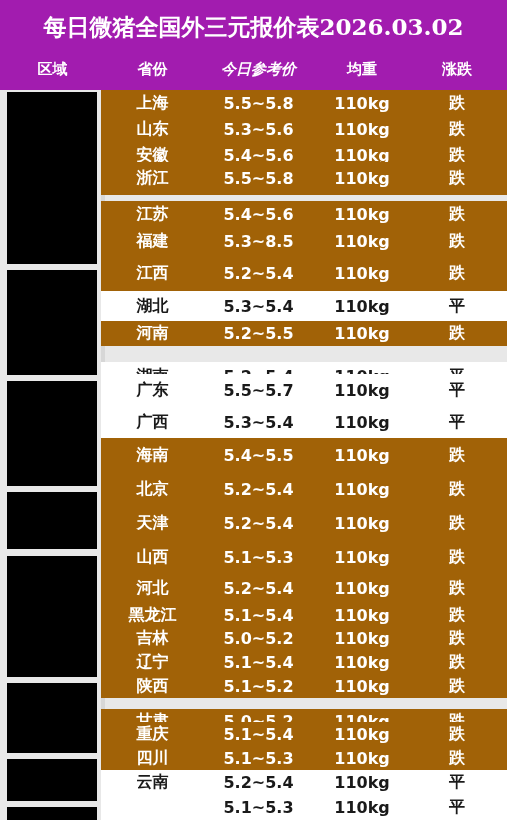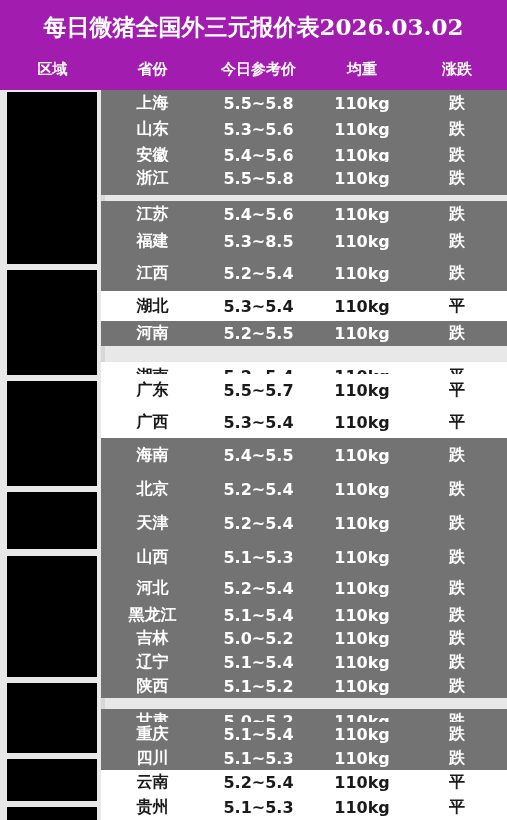--- a/index.html
+++ b/index.html
@@ -56,21 +56,21 @@
     top: 0;
     color: #ffffff;
     font-size: 15px;
     font-weight: bold;
     text-align: center;
     white-space: nowrap;
     font-family: "DejaVu Sans", "Liberation Sans", sans-serif;
   }
   .ch-region  { left: 0px;   width: 105px; }
   .ch-prov    { left: 105px; width: 95px;  }
-  .ch-price   { left: 200px; width: 117px; }
+  .ch-price   { left: 200px; width: 117px; font-style: italic; }
   .ch-weight  { left: 317px; width: 90px;  }
   .ch-change  { left: 407px; width: 100px; }
 
   
   .table-body {
     position: absolute;
     left: 0;
     top: 90px;
     width: 507px;
     height: 730px;
@@ -98,21 +98,21 @@
     top: 0;
     width: 406px;
     height: 730px;
   }
   .row {
     position: absolute;
     left: 0;
     width: 406px;
     box-sizing: border-box;
   }
-  .row.green { background: #737373; }
+  .row.green { background: #a16207; }
   .row.white { background: #ffffff; }
   .row .cell {
     position: absolute;
     top: 0;
     height: 100%;
     display: flex;
     align-items: center;
     justify-content: center;
     font-size: 16px;
     font-weight: bold;
@@ -311,21 +311,20 @@
           <div class="cell c-weight">110kg</div>
           <div class="cell c-change">跌</div>
         </div>
         <div class="row white" style="top: 680px; height: 25px;">
           <div class="cell c-prov">云南</div>
           <div class="cell c-price">5.2~5.4</div>
           <div class="cell c-weight">110kg</div>
           <div class="cell c-change">平</div>
         </div>
         <div class="row white" style="top: 705px; height: 25px;">
-          <div class="cell c-prov">贵州</div>
           <div class="cell c-price">5.1~5.3</div>
           <div class="cell c-weight">110kg</div>
           <div class="cell c-change">平</div>
         </div>
       </div>
   </div>
 
 </div>
 
 </body></html>

